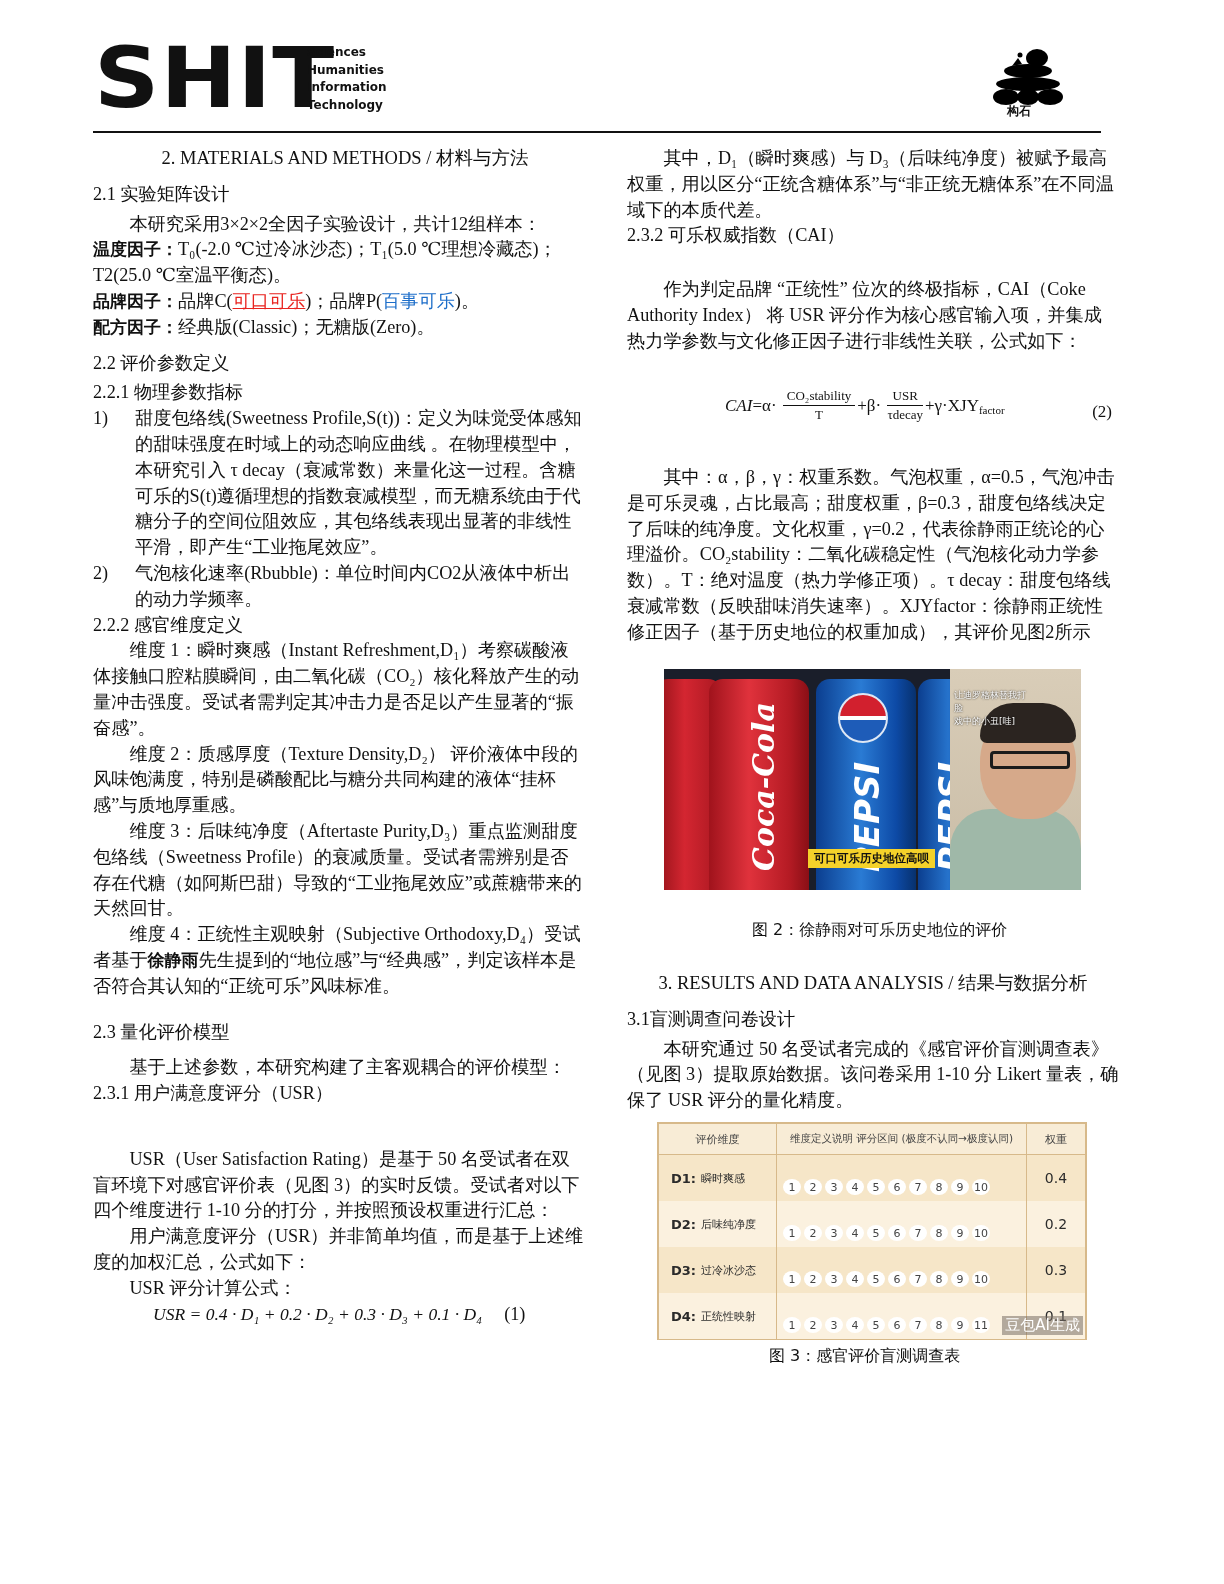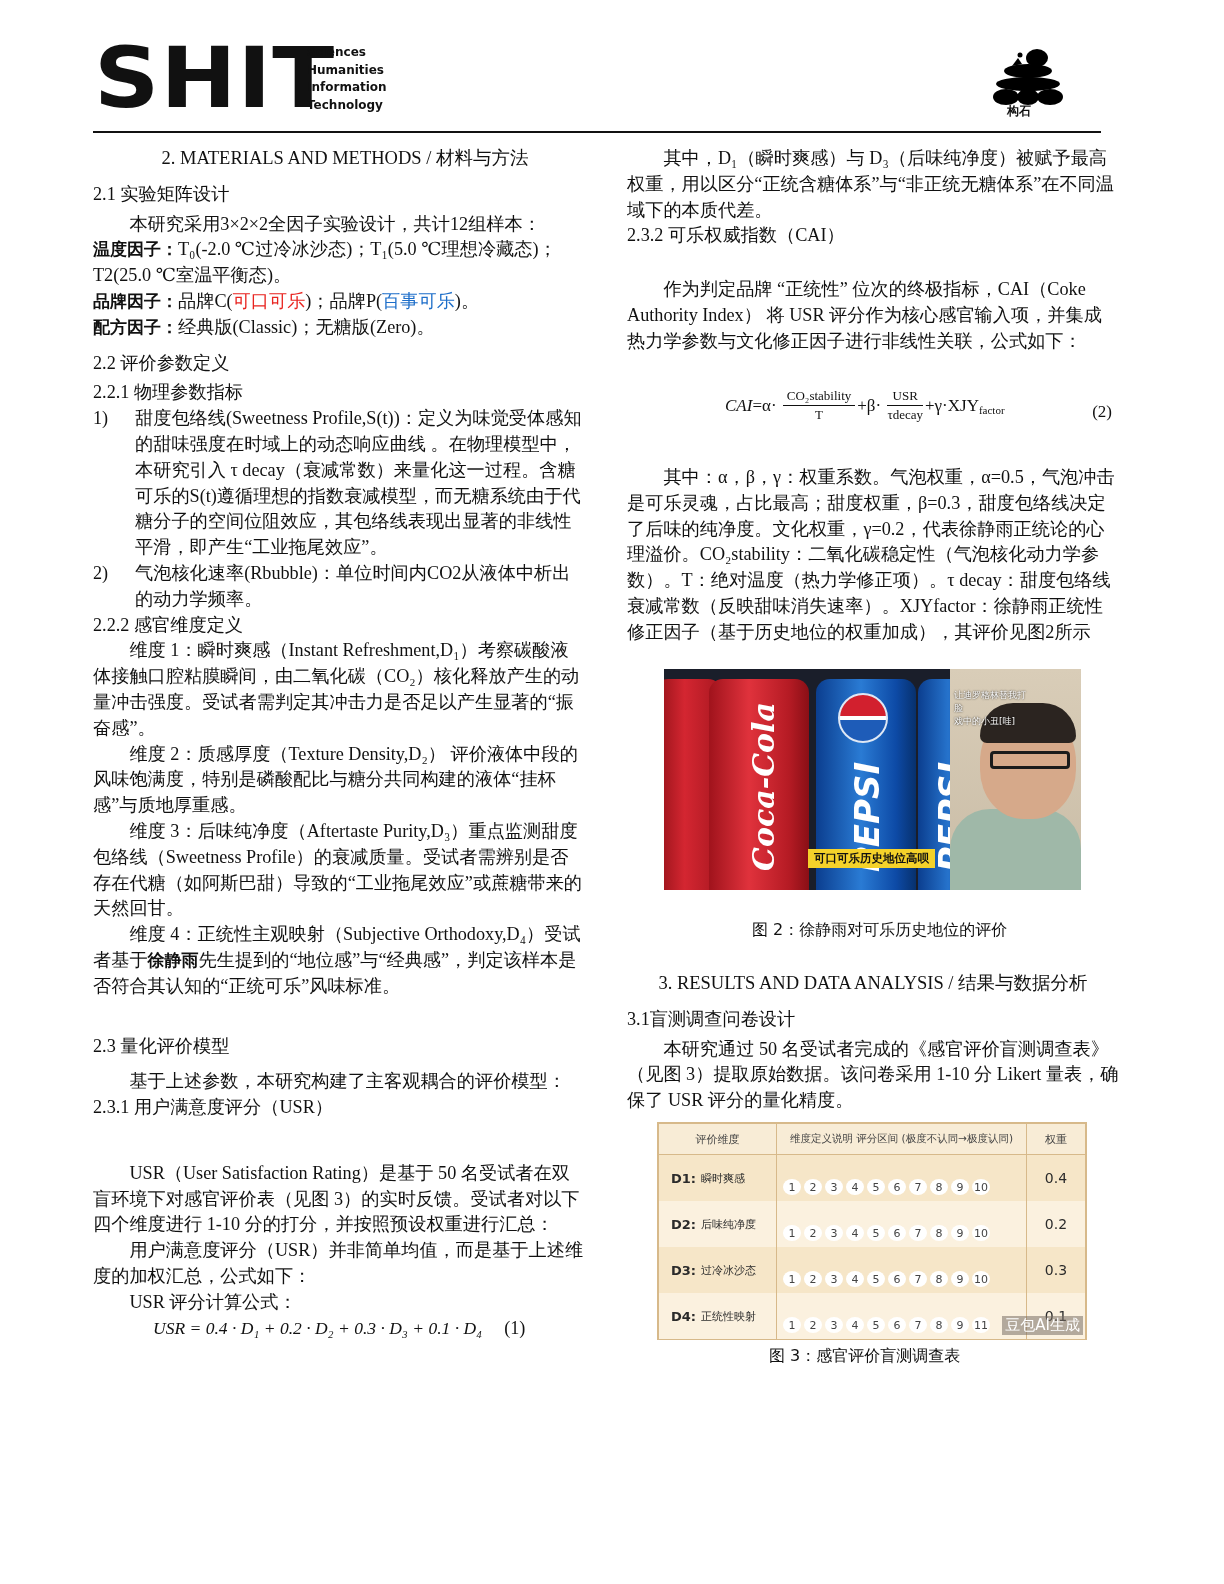--- a/index.html
+++ b/index.html
@@ -13,21 +13,21 @@
   .logo-sub div { height: 17.5px; }
   .rule { left: 93px; top: 131px; width: 1008px; height: 2px; background: #111; }
   .right-logo { left: 990px; top: 46px; width: 76px; height: 76px; }
   .right-logo-label { left: 1007px; top: 103px; font-family: "DejaVu Sans", sans-serif; font-weight: bold; font-size: 12px; }
 
   .col { position: absolute; font-size: 18.2px; line-height: 25.8px; }
   .col p { margin: 0; }
   .ind { text-indent: 2em; }
   .sec-title { font-size: 18.5px; }
   .b { font-weight: bold; font-family: "DejaVu Sans", sans-serif; font-size: 17px; }
-  .red { color: #e8231f; }
+  .red { color: #e8231f; text-decoration: underline; }
   .blue { color: #1d6ec9; }
   sub, sup { font-size: 11px; line-height: 0; }
   .li { display: flex; }
   .li-num { width: 42px; flex: 0 0 42px; }
   .li-body { flex: 1; }
   .eq1 { font-style: italic; font-size: 17.5px; }
   .eqnum { font-style: normal; }
 
   
   .formula { left: 725px; top: 388px; width: 395px; height: 52px; font-size: 17px; }
@@ -116,21 +116,21 @@
     </div>
   <div class="li">
       <span class="li-num">2)</span>
       <span class="li-body">气泡核化速率(Rbubble)：单位时间内CO2从液体中析出的动力学频率。</span>
     </div>
   <p>2.2.2 感官维度定义</p>
   <p class="ind">维度 1：瞬时爽感（Instant Refreshment,D₁）考察碳酸液体接触口腔粘膜瞬间，由二氧化碳（CO₂）核化释放产生的动量冲击强度。受试者需判定其冲击力是否足以产生显著的“振奋感”。</p>
   <p class="ind">维度 2：质感厚度（Texture Density,D₂） 评价液体中段的风味饱满度，特别是磷酸配比与糖分共同构建的液体“挂杯感”与质地厚重感。</p>
   <p class="ind">维度 3：后味纯净度（Aftertaste Purity,D₃）重点监测甜度包络线（Sweetness Profile）的衰减质量。受试者需辨别是否存在代糖（如阿斯巴甜）导致的“工业拖尾效应”或蔗糖带来的天然回甘。</p>
   <p class="ind"><span>维度 4：正统性主观映射（Subjective Orthodoxy,D₄）受试者基于</span><span class="b">徐静雨</span><span>先生提到的“地位感”与“经典感”，判定该样本是否符合其认知的“正统可乐”风味标准。</span></p>
-  <p style="margin-top:34px; margin-bottom:10px;">2.3 量化评价模型</p>
+  <p style="margin-top:20px; margin-bottom:10px;">2.3 量化评价模型</p>
   <p class="ind">基于上述参数，本研究构建了主客观耦合的评价模型： 2.3.1 用户满意度评分（USR）</p>
   <p class="ind" style="margin-top:40px;">USR（User Satisfaction Rating）是基于 50 名受试者在双盲环境下对感官评价表（见图 3）的实时反馈。受试者对以下四个维度进行 1-10 分的打分，并按照预设权重进行汇总：</p>
   <p class="ind">用户满意度评分（USR）并非简单均值，而是基于上述维度的加权汇总，公式如下：</p>
   <p class="ind">USR 评分计算公式：</p>
   <p style="padding-left:60px;"><span class="eq1">USR = 0.4 · D₁ + 0.2 · D₂ + 0.3 · D₃ + 0.1 · D₄</span><span class="eqnum" style="margin-left:22px;">(1)</span></p>
 </div>
 
 <div class="col" style="left:627px; top:146px; width:492px;">
   <p class="ind">其中，D₁（瞬时爽感）与 D₃（后味纯净度）被赋予最高权重，用以区分“正统含糖体系”与“非正统无糖体系”在不同温域下的本质代差。</p>
   <p>2.3.2 可乐权威指数（CAI）</p>

